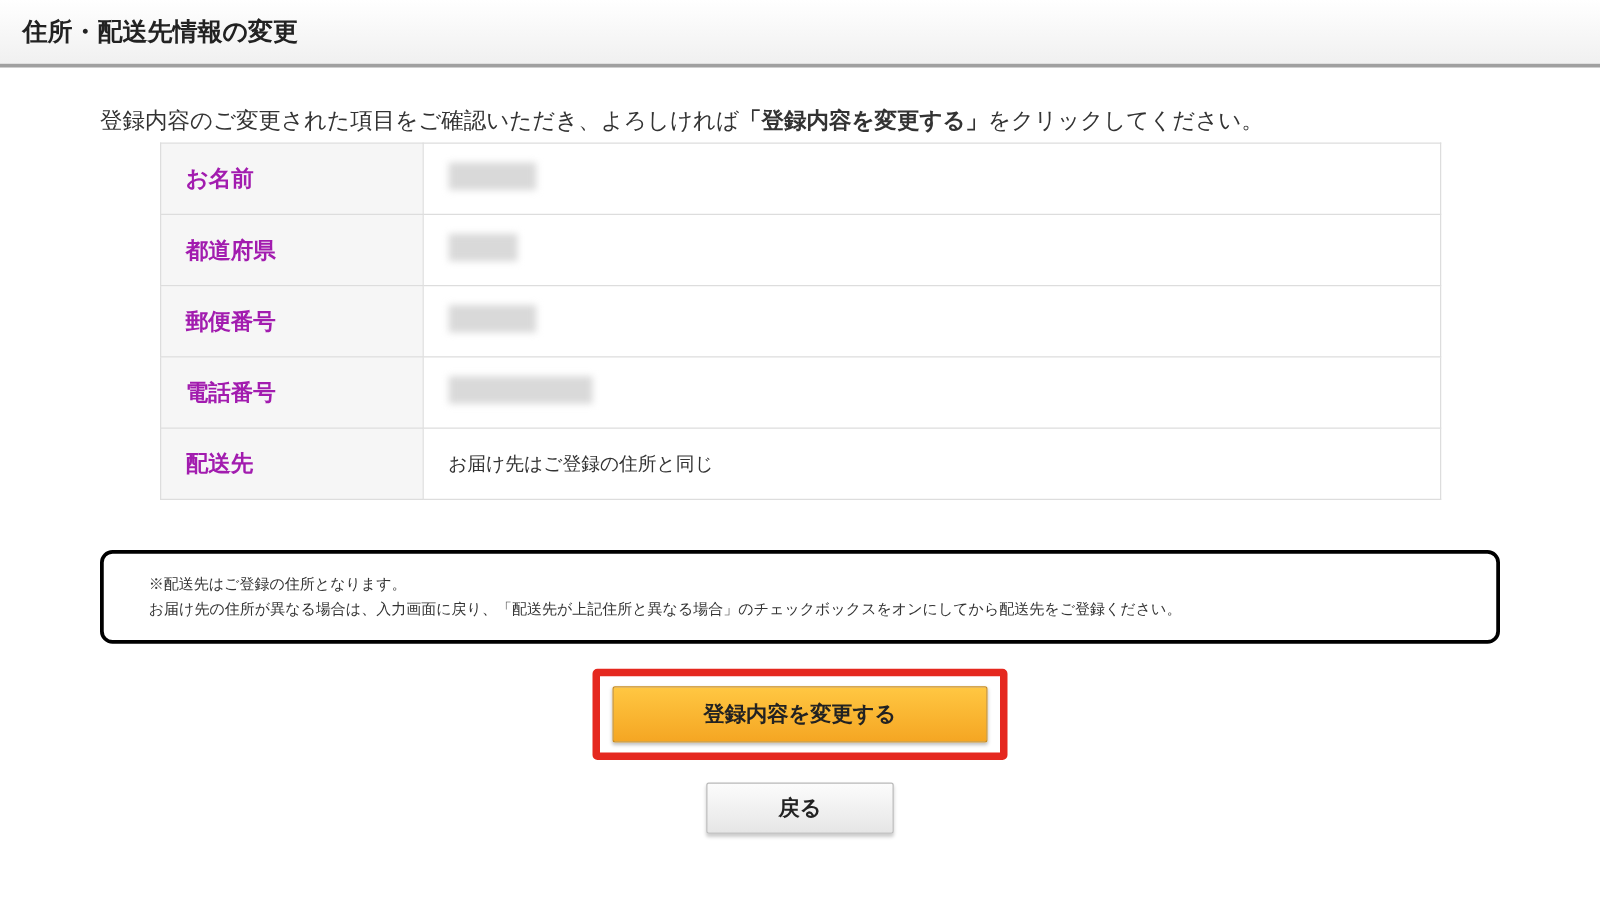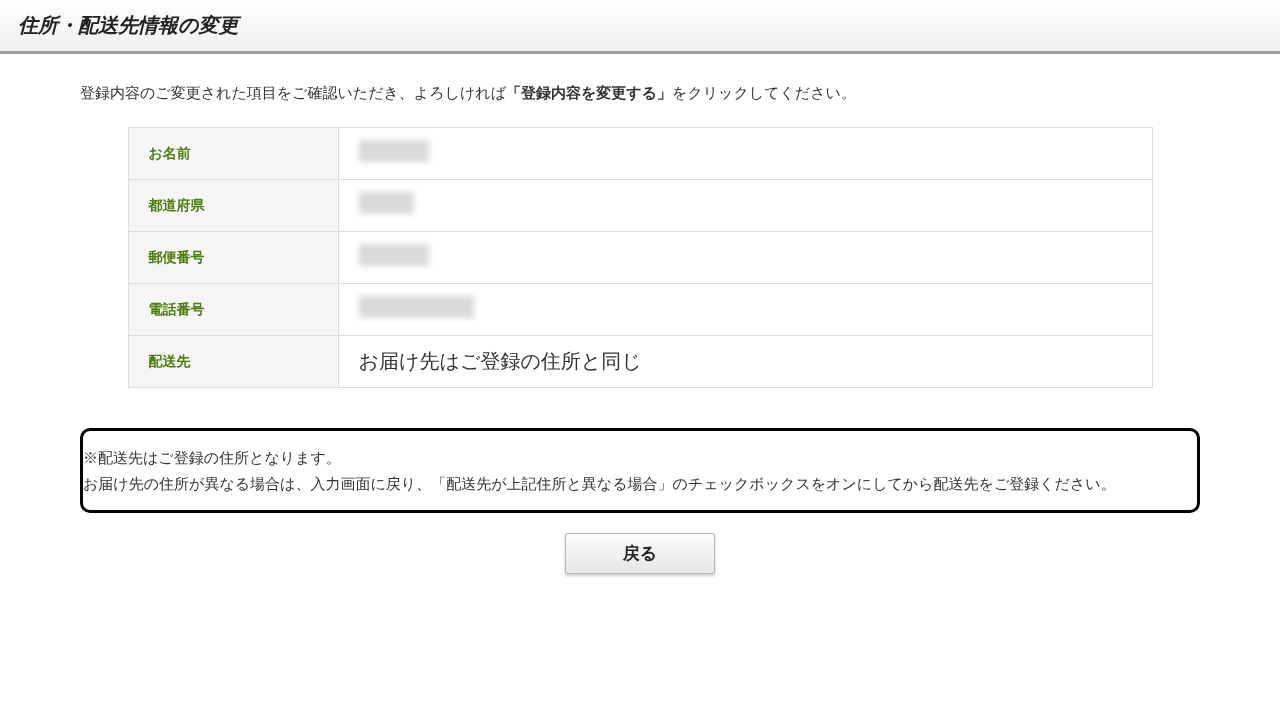--- a/index.html
+++ b/index.html
@@ -11,70 +11,69 @@
     }
     .header-bar {
       background: linear-gradient(to bottom, #ffffff 0%, #f0f0f0 100%);
       border-bottom: 3px solid #a0a0a0;
       padding: 12px 18px;
     }
     .header-title {
       font-size: 20px;
       font-weight: bold;
       color: #222;
-      font-style: italic;
     }
     .content {
       max-width: 1160px;
       margin: 0 auto;
       padding: 30px 20px 20px 20px;
     }
     .intro-text {
-      font-size: 15px;
+      font-size: 18px;
       color: #333;
-      margin-bottom: 24px;
+      margin-bottom: 6px;
     }
     .intro-text .bold {
       font-weight: bold;
     }
     .info-table {
       width: 1025px;
       margin: 0 auto 40px auto;
       border-collapse: collapse;
       border: 1px solid #ddd;
     }
     .info-table th {
       background: #f6f6f6;
       text-align: left;
       font-weight: bold;
       padding: 16px 20px;
       border: 1px solid #ddd;
       width: 210px;
-      color: #4d7c0f;
-      font-size: 14px;
+      color: #a21caf;
+      font-size: 18px;
     }
     .info-table td {
       background: #fff;
       padding: 12px 20px;
       border: 1px solid #ddd;
       color: #333;
-      font-size: 20px;
+      font-size: 15px;
     }
     .blur-box {
       display: inline-block;
       height: 22px;
       background: #d9d9d9;
       filter: blur(3px);
     }
     .notice-box {
       border: 3px solid #000;
       border-radius: 10px;
-      padding: 14px 0;
+      padding: 14px 36px;
       margin: 0 0 20px 0;
-      font-size: 15px;
+      font-size: 12px;
       line-height: 1.7;
       color: #333;
     }
     .button-row {
       text-align: center;
       margin-bottom: 18px;
     }
     .highlight-frame {
       display: inline-block;
       border: 6px solid #e5281f;
@@ -144,18 +143,23 @@
       <td>お届け先はご登録の住所と同じ</td>
     </tr>
   </tbody>
     </table>
 
   <div class="notice-box">
     <div>※配送先はご登録の住所となります。</div>
     <div>お届け先の住所が異なる場合は、入力画面に戻り、「配送先が上記住所と異なる場合」のチェックボックスをオンにしてから配送先をご登録ください。</div>
   </div>
 
+  <div class="button-row">
+    <span class="highlight-frame">
+      <button class="primary-btn">登録内容を変更する</button>
+    </span>
+  </div>
 
   <div class="button-row">
     <button class="secondary-btn">戻る</button>
   </div>
 
 </div>
 
 </body></html>

